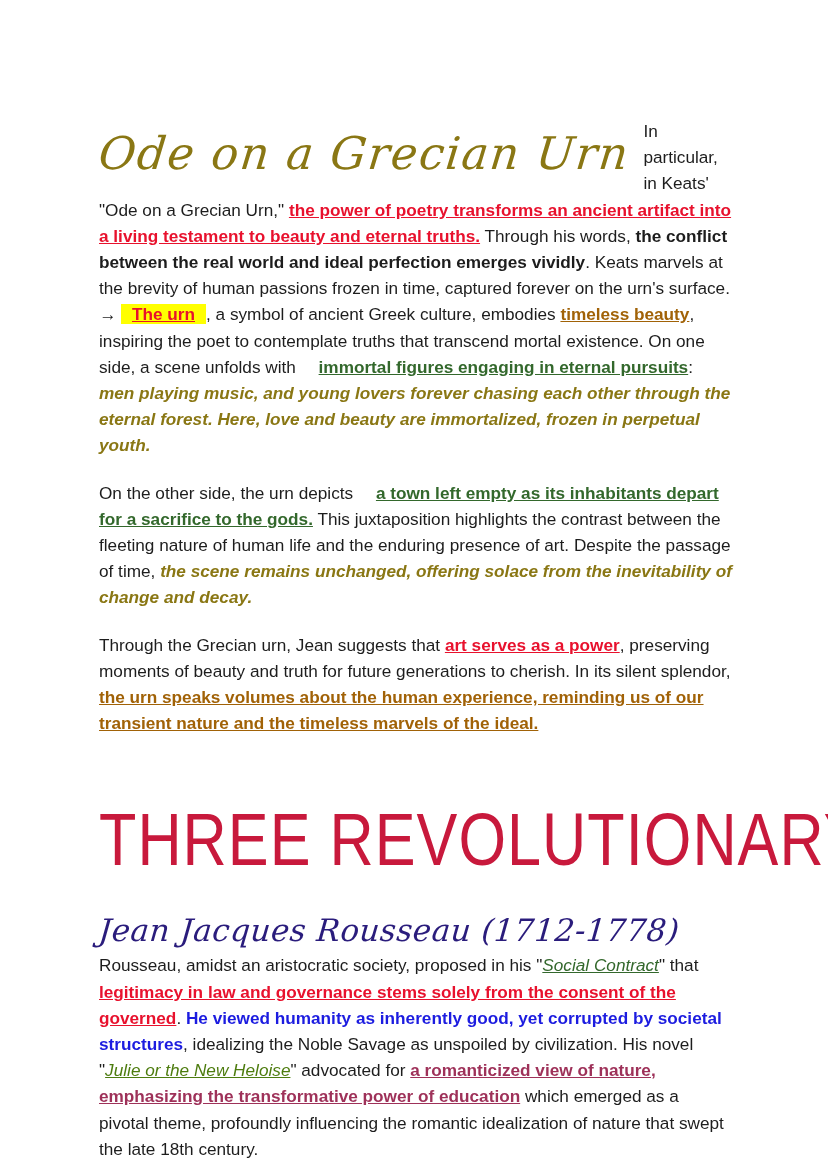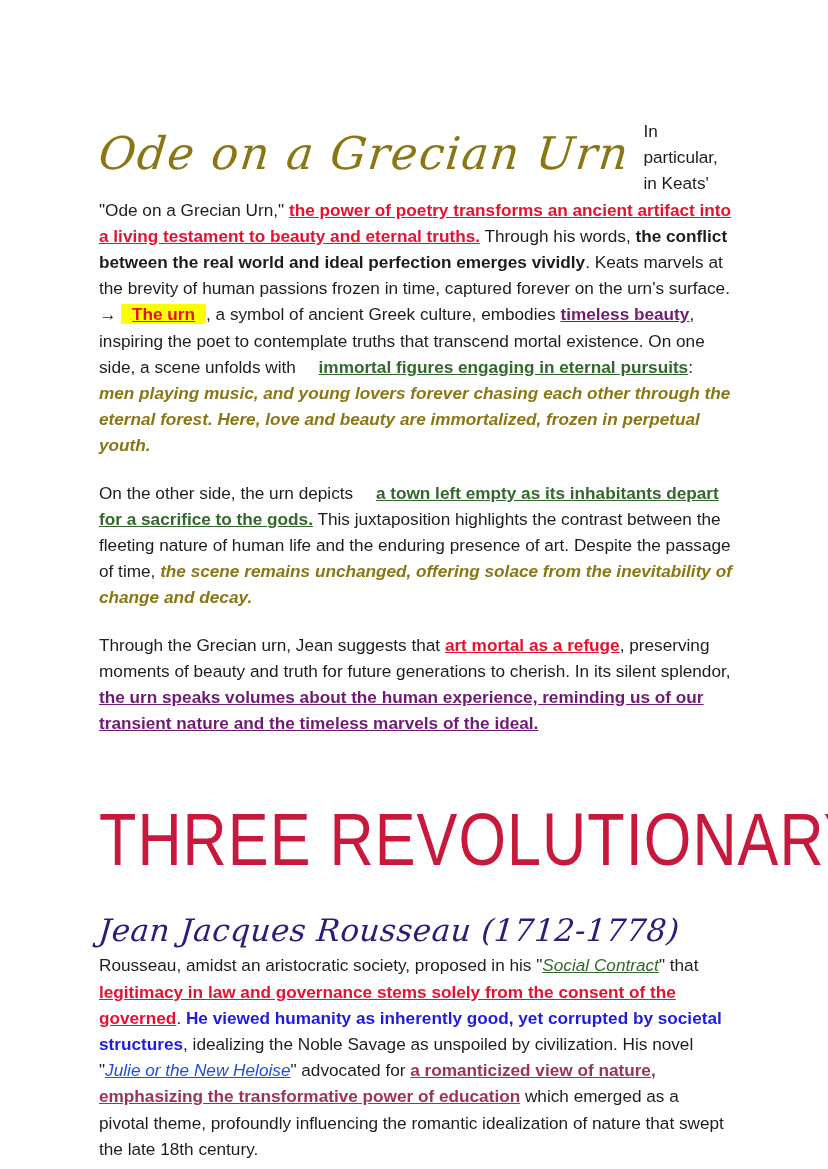--- a/index.html
+++ b/index.html
@@ -90,21 +90,21 @@
     text-decoration: underline;
   }
   .hl-red-bu {
     color: #e8112d;
     font-weight: bold;
     text-decoration: underline;
     background: #ffff00;
     padding: 0 11px;
   }
   .blue-bu {
-    color: #701a75;
+    color: #a16207;
     font-weight: bold;
     text-decoration: underline;
   }
   .blue-b {
     color: #1c1ce0;
     font-weight: bold;
   }
   .green-bu {
     color: #33682c;
     font-weight: bold;
@@ -121,21 +121,21 @@
     font-weight: bold;
     text-decoration: underline;
   }
   .green-iu {
     color: #33682c;
     font-style: italic;
     text-decoration: underline;
     text-align: center;
   }
   .purple-iu {
-    color: #1d4ed8;
+    color: #4d7c0f;
     font-style: italic;
     text-decoration: underline;
   }
   .arrow {
     color: #1d1d1d;
     font-weight: 400;
   }
   .clear { clear: both; }
 </style>
 </head>
@@ -148,21 +148,21 @@
     <h1 class="script-title">Ode on a Grecian Urn</h1>
 
     <p class="para"><span>In particular, in Keats' "Ode on a Grecian Urn," </span><span class="red-bu">the power of poetry transforms an ancient artifact into a living testament to beauty and eternal truths.</span><span> Through his words, </span><span class="b">the conflict between the real world and ideal perfection emerges vividly</span><span>. Keats marvels at the brevity of human passions frozen in time, captured forever on the urn's surface.</span></p>
 
     <div class="clear"></div>
 
     <p class="para"><span class="arrow">→ </span><span class="hl-red-bu">The urn</span><span>, a symbol of ancient Greek culture, embodies </span><span class="blue-bu">timeless beauty</span><span>, inspiring the poet to contemplate truths that transcend mortal existence. On one side, a scene unfolds with </span><span class="green-bu">immortal figures engaging in eternal pursuits</span><span>: </span><span class="olive-bi">men playing music, and young lovers forever chasing each other through the eternal forest. Here, love and beauty are immortalized, frozen in perpetual youth.</span></p>
 
     <p class="para"><span>On the other side, the urn depicts </span><span class="green-bu">a town left empty as its inhabitants depart for a sacrifice to the gods.</span><span> This juxtaposition highlights the contrast between the fleeting nature of human life and the enduring presence of art. Despite the passage of time, </span><span class="olive-bi">the scene remains unchanged, offering solace from the inevitability of change and decay.</span></p>
 
-    <p class="para"><span>Through the Grecian urn, Jean suggests that </span><span class="red-bu">art mortal as a refuge</span><span>, preserving moments of beauty and truth for future generations to cherish. In its silent splendor, </span><span class="blue-bu">the urn speaks volumes about the human experience, reminding us of our transient nature and the timeless marvels of the ideal.</span></p>
+    <p class="para"><span>Through the Grecian urn, Jean suggests that </span><span class="red-bu">art serves as a power</span><span>, preserving moments of beauty and truth for future generations to cherish. In its silent splendor, </span><span class="blue-bu">the urn speaks volumes about the human experience, reminding us of our transient nature and the timeless marvels of the ideal.</span></p>
 
   </section>
 
   <section class="section-3">
 
     <h1 class="display-title">THREE REVOLUTIONARY THINKERS</h1>
 
 
   </section>
 

